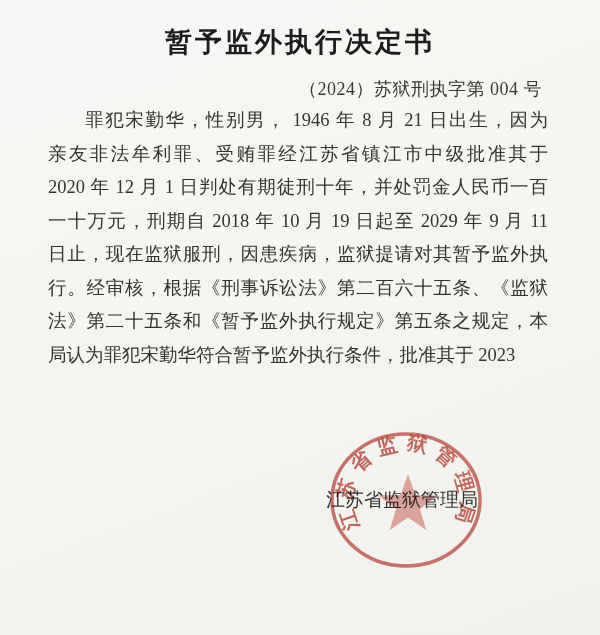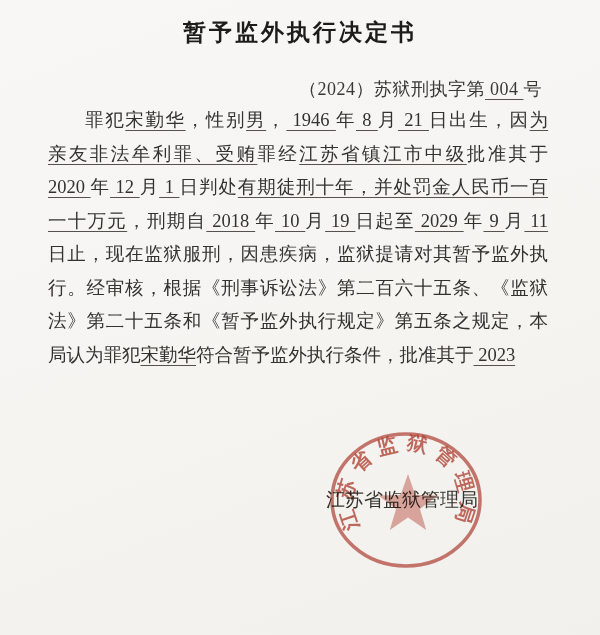--- a/index.html
+++ b/index.html
@@ -6,43 +6,42 @@
   .page{
     position:relative;
     width:600px;height:635px;
     margin:0 auto;
     background:linear-gradient(160deg,#f8f7f5 0%,#f5f4f1 55%,#f1f0ec 100%);
     font-family:"Liberation Serif","DejaVu Serif",serif;
     color:#33312e;
     overflow:hidden;
   }
   .title{
-    position:absolute;top:17px;left:0;width:100%;
+    position:absolute;top:24px;left:0;width:100%;
     margin:0;text-align:center;
     font-family:"Liberation Sans","DejaVu Sans",sans-serif;
-    font-weight:800;font-size:23px;letter-spacing:3px;color:#1d1c1a;
+    font-weight:800;font-size:27px;letter-spacing:3px;color:#1d1c1a;
   }
   .docnum{
     position:absolute;top:77px;right:58px;
     font-size:18px;letter-spacing:0.5px;color:#3a3835;
   }
   .body-text{
     position:absolute;top:104px;left:48px;width:500px;
     font-size:18.5px;line-height:33.5px;color:#34322f;
   }
   .line{
     white-space:nowrap;
     text-align:justify;
     text-align-last:justify;
     height:33.5px;
   }
   .line:first-child{text-indent:37px;}
   .line:last-child{text-align-last:left;}
   .u{
-    text-decoration:underline;
     text-decoration-thickness:1px;
     text-underline-offset:4px;
     text-decoration-color:#55524e;
   }
   .sig{
     position:absolute;top:482px;right:122px;
     text-align:right;font-size:19px;line-height:36px;color:#36342f;
   }
   .seal{
     position:absolute;left:328px;top:426px;

